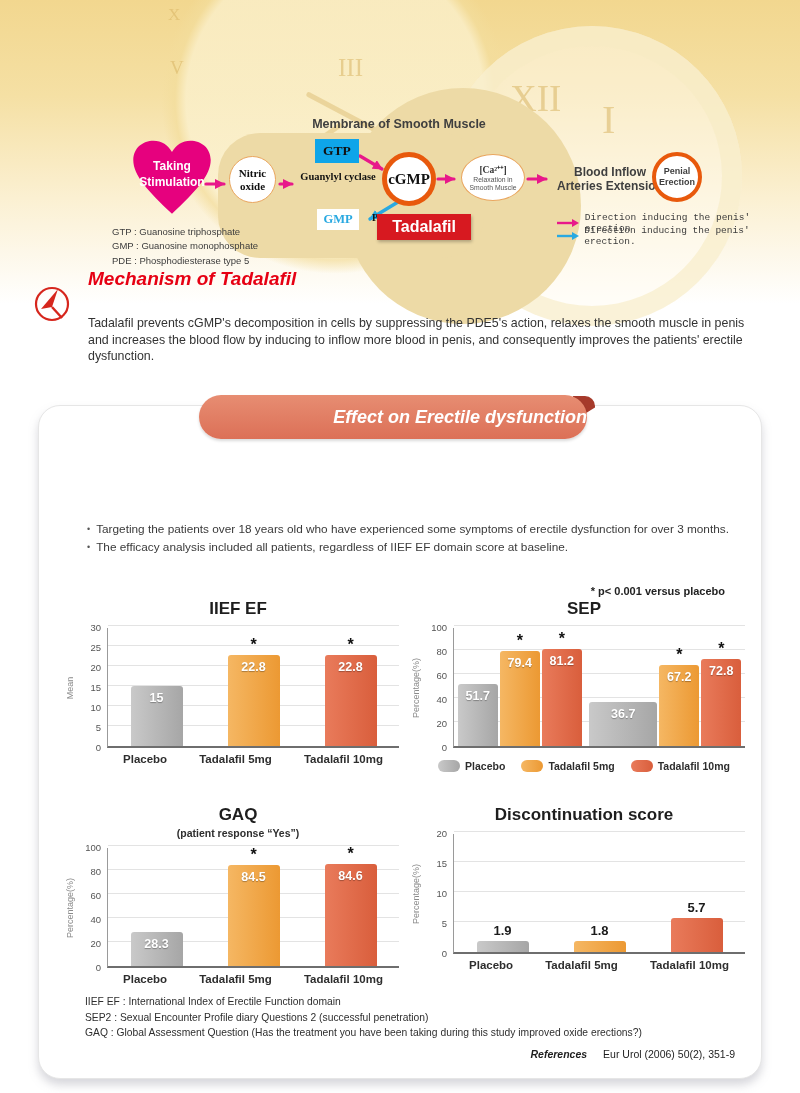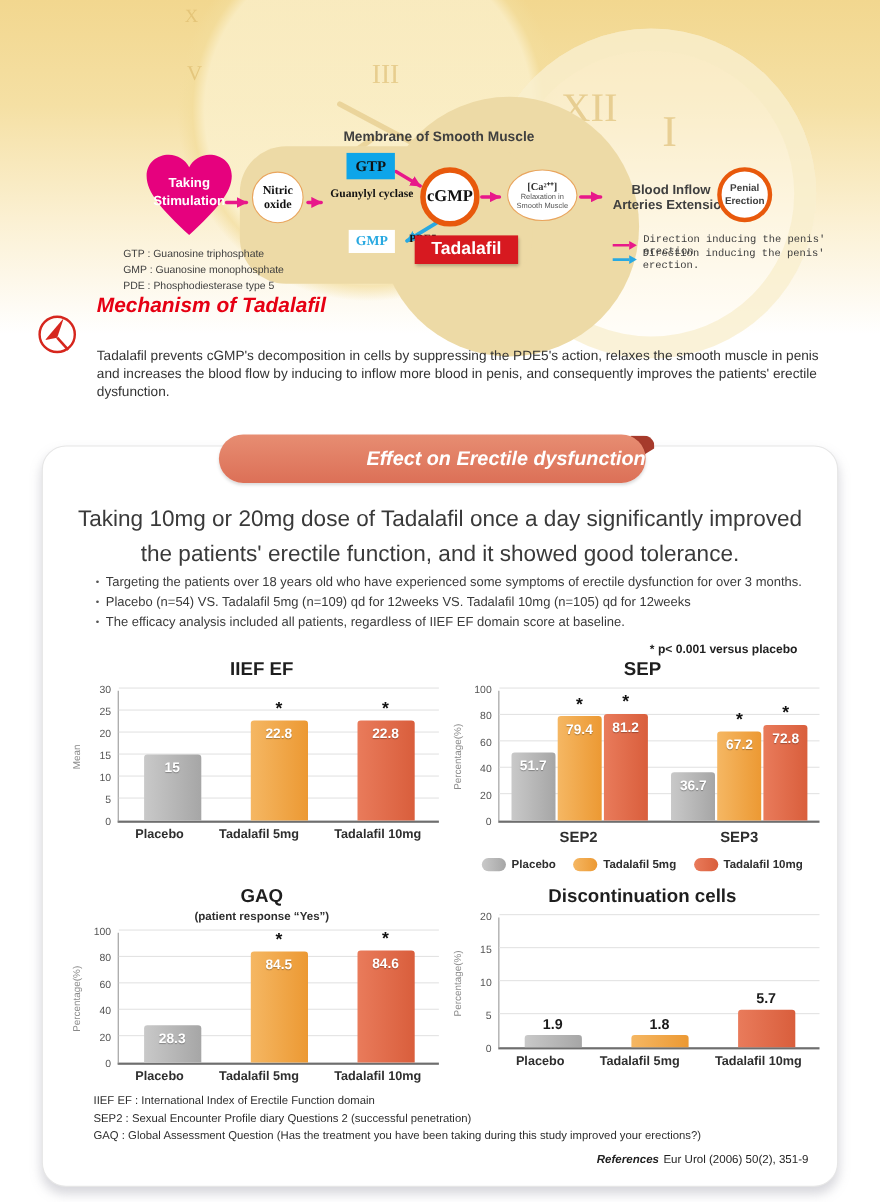--- a/index.html
+++ b/index.html
@@ -106,21 +106,21 @@
   .c-xlabels{margin:5px 6px 0 36px;display:flex;justify-content:space-around;}
   .c-xlabel{font-size:11.5px;font-weight:600;color:#2e2e2e;}
   #chart-sep .c-xlabel{font-size:13.5px;font-weight:700;}
   .c-legend{margin-top:12px;display:flex;justify-content:center;align-items:center;gap:16px;}
   .c-legitem{display:flex;align-items:center;gap:5px;}
   .c-swatch{width:22px;height:12px;border-radius:6px;display:inline-block;}
   .c-leglabel{font-size:10.5px;font-weight:600;color:#2e2e2e;}
   
   .footnotes{position:absolute;left:46px;top:588px;width:664px;font-size:10.3px;color:#2e2e2e;line-height:1.52;}
   .refs{position:absolute;right:26px;top:642px;font-size:10.5px;color:#1e1e1e;}
-  .ref-label{font-weight:700;font-style:italic;margin-right:4px;}
+  .ref-label{font-weight:700;font-style:italic;margin-right:16px;}
 </style>
 </head>
 <body>
 
 <div class="page">
 
   <div class="bg-top">
     <div class="deco deco-c1"></div>
     <div class="deco deco-c2"></div>
     <div class="deco-hand deco-h1"></div>
@@ -206,28 +206,23 @@
   </div>
   <div class="mech-title">Mechanism of Tadalafil</div>
   <div class="mech-body">Tadalafil prevents cGMP's decomposition in cells by suppressing the PDE5's action, relaxes the smooth muscle in penis and increases the blood flow by inducing to inflow more blood in penis, and consequently improves the patients' erectile dysfunction.</div>
 
   <div class="card">
     <div class="banner">
       <div class="banner-fold"></div>
       <span class="banner-text">Effect on Erectile dysfunction</span>
     </div>
 
-    <div class="heading">
-      <div>Taking 10mg or 20mg dose of Tadalafil once a day significantly improved</div>
-      <div>the patients' erectile function, and it showed good tolerance.</div>
-    </div>
 
     <div class="bullets">
       <div class="bullet">Targeting the patients over 18 years old who have experienced some symptoms of erectile dysfunction for over 3 months.</div>
-      <div class="bullet">Placebo (n=54) VS. Tadalafil 5mg (n=109) qd for 12weeks VS. Tadalafil 10mg (n=105) qd for 12weeks</div>
       <div class="bullet">The efficacy analysis included all patients, regardless of IIEF EF domain score at baseline.</div>
     </div>
 
     <div class="pnote">* p&lt; 0.001 versus placebo</div>
 
     <div class="chart" id="chart-iief">
         <div class="c-title">IIEF EF</div>
         <div class="c-wrap">
           <div class="c-ylab">Mean</div>
           <div class="c-tick" style="bottom: -6px;">0</div>
@@ -295,38 +290,34 @@
                 <div class="c-bar" style="height: 95.28px; background: linear-gradient(90deg, rgb(245, 183, 99), rgb(236, 153, 51));">
                   <span class="c-val">79.4</span>
                   <span class="c-star">*</span>
                 </div>
                 <div class="c-bar" style="height: 97.44px; background: linear-gradient(90deg, rgb(233, 123, 91), rgb(217, 94, 60));">
                   <span class="c-val">81.2</span>
                   <span class="c-star">*</span>
                 </div>
               </div>
               <div class="c-group">
-                <div class="c-bar" style="height: 44.04px; background: linear-gradient(90deg, rgb(201, 201, 201), rgb(166, 166, 166));">
+                <div class="c-bar" style="height: 44.04px; background: linear-gradient(90deg, rgb(201, 201, 201), rgb(166, 166, 166)); padding-left: 28px;">
                   <span class="c-val">36.7</span>
                 </div>
                 <div class="c-bar" style="height: 80.64px; background: linear-gradient(90deg, rgb(245, 183, 99), rgb(236, 153, 51));">
                   <span class="c-val">67.2</span>
                   <span class="c-star">*</span>
                 </div>
                 <div class="c-bar" style="height: 87.36px; background: linear-gradient(90deg, rgb(233, 123, 91), rgb(217, 94, 60));">
                   <span class="c-val">72.8</span>
                   <span class="c-star">*</span>
                 </div>
               </div>
             </div>
           </div>
-        </div>
-        <div class="c-xlabels">
-          <div class="c-xlabel">SEP2</div>
-          <div class="c-xlabel">SEP3</div>
         </div>
         <div class="c-legend">
           <span class="c-legitem">
             <span class="c-swatch" style="background: linear-gradient(90deg, rgb(201, 201, 201), rgb(166, 166, 166));"></span>
             <span class="c-leglabel">Placebo</span>
           </span>
           <span class="c-legitem">
             <span class="c-swatch" style="background: linear-gradient(90deg, rgb(245, 183, 99), rgb(236, 153, 51));"></span>
             <span class="c-leglabel">Tadalafil 5mg</span>
           </span>
@@ -374,21 +365,21 @@
             </div>
           </div>
         </div>
         <div class="c-xlabels">
           <div class="c-xlabel">Placebo</div>
           <div class="c-xlabel">Tadalafil 5mg</div>
           <div class="c-xlabel">Tadalafil 10mg</div>
         </div>
       </div>
     <div class="chart" id="chart-disc">
-        <div class="c-title">Discontinuation cells</div>
+        <div class="c-title">Discontinuation score</div>
         <div class="c-wrap">
           <div class="c-ylab">Percentage(%)</div>
           <div class="c-tick" style="bottom: -6px;">0</div>
           <div class="c-tick" style="bottom: 24px;">5</div>
           <div class="c-tick" style="bottom: 54px;">10</div>
           <div class="c-tick" style="bottom: 84px;">15</div>
           <div class="c-tick" style="bottom: 114px;">20</div>
           <div class="c-plot">
             <div class="c-grid" style="bottom: 30px;"></div>
             <div class="c-grid" style="bottom: 60px;"></div>
@@ -416,20 +407,20 @@
         <div class="c-xlabels">
           <div class="c-xlabel">Placebo</div>
           <div class="c-xlabel">Tadalafil 5mg</div>
           <div class="c-xlabel">Tadalafil 10mg</div>
         </div>
       </div>
 
     <div class="footnotes">
       <div>IIEF EF : International Index of Erectile Function domain</div>
       <div>SEP2 : Sexual Encounter Profile diary Questions 2 (successful penetration)</div>
-      <div>GAQ : Global Assessment Question (Has the treatment you have been taking during this study improved your erections?)</div>
+      <div>GAQ : Global Assessment Question (Has the treatment you have been taking during this study improved oxide erections?)</div>
     </div>
 
     <div class="refs">
       <span class="ref-label">References</span><span>Eur Urol (2006) 50(2), 351-9</span>
     </div>
   </div>
 </div>
 
 </body></html>

